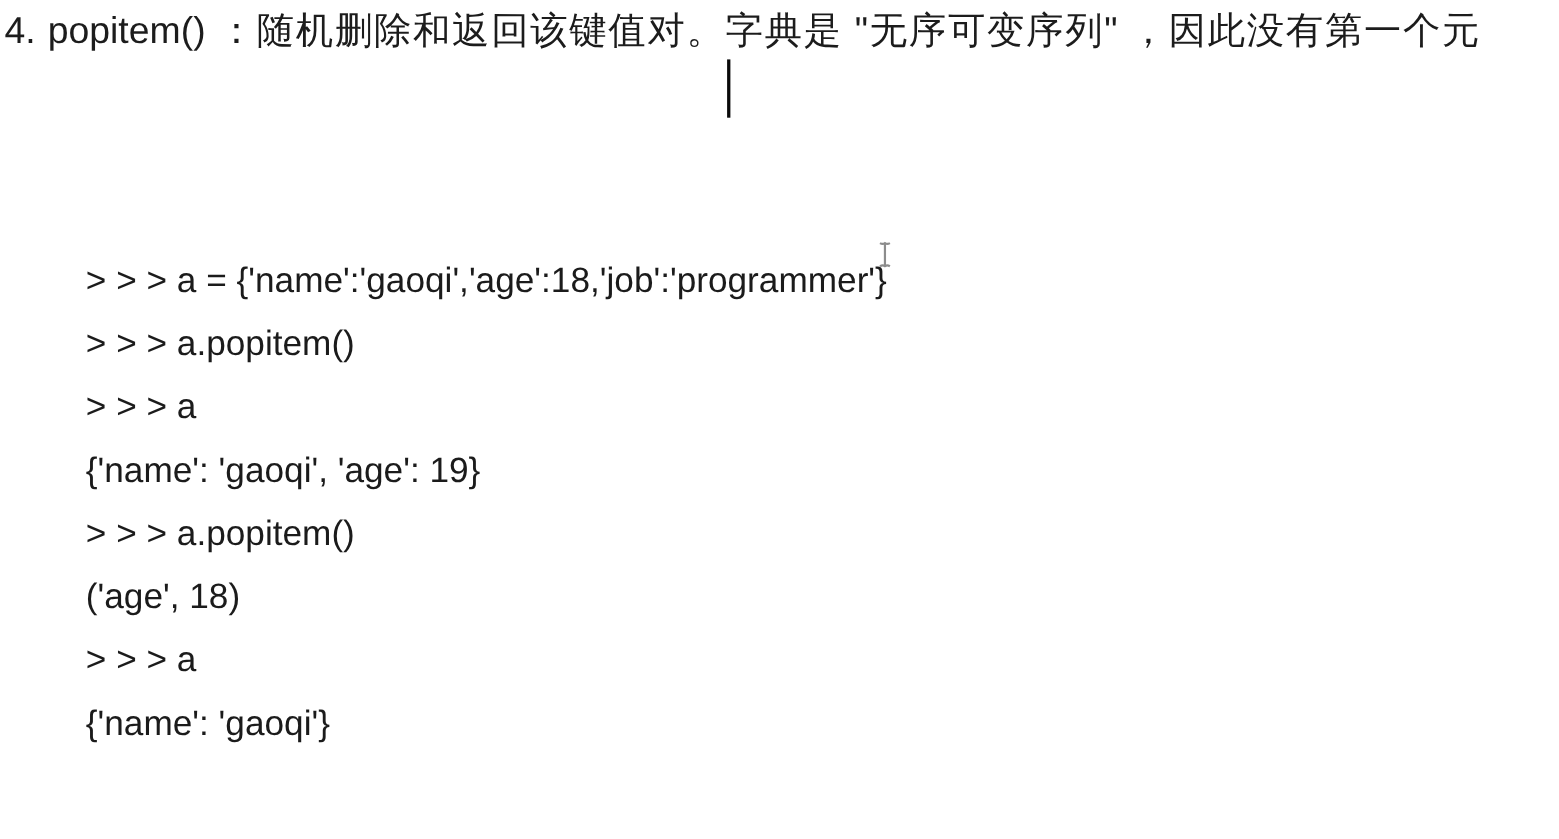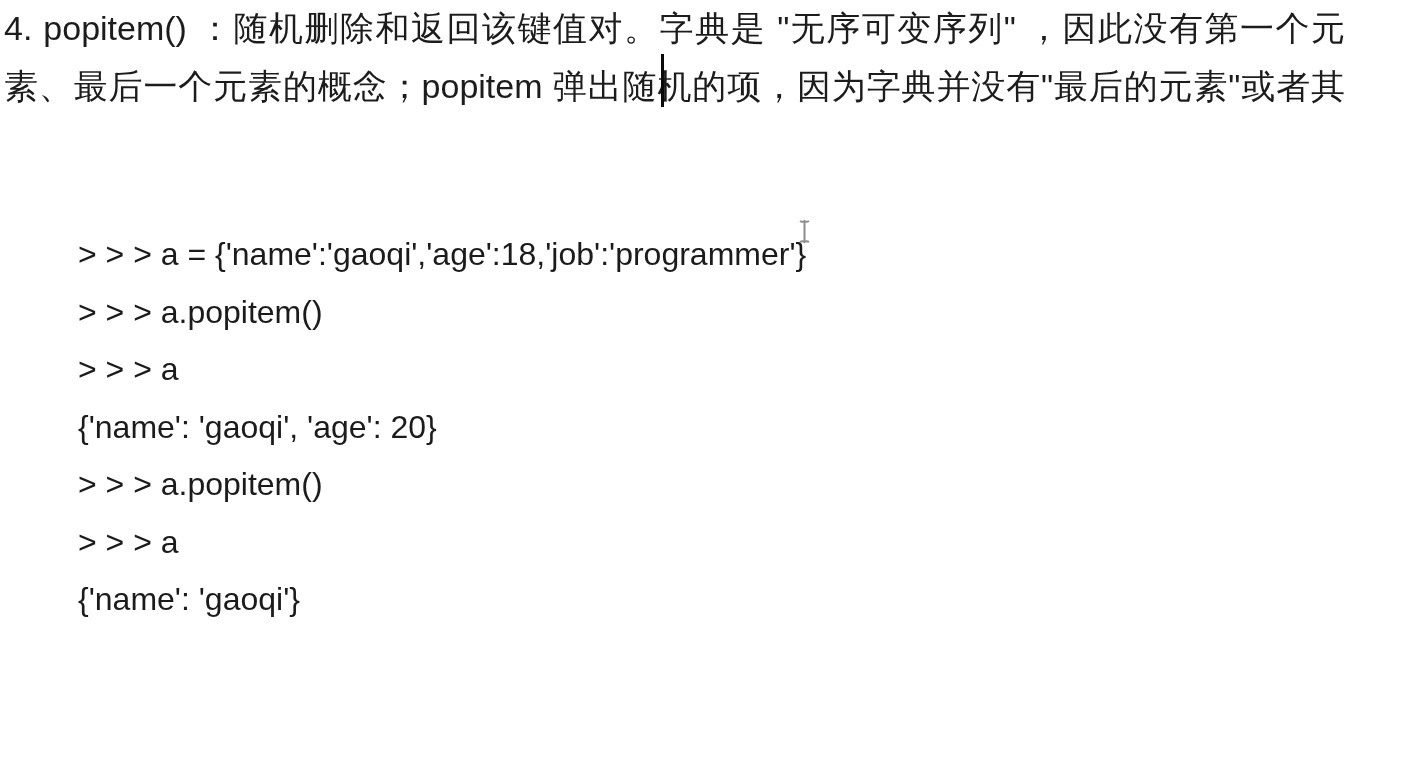--- a/index.html
+++ b/index.html
@@ -52,29 +52,29 @@
     height: 25px;
   }
 </style>
 </head>
 <body>
 
 <div class="page">
 
   <div class="paragraph">
     <div class="p-line justified">4. popitem() ：随机删除和返回该键值对。字典是 "无序可变序列" ，因此没有第一个元</div>
-    <div class="p-line justified">素、最后一个元素的概念；popitem 弹出随机的项，因为字典并没有"最后的元素"或者其</div>
   </div>
 
   <div class="console">
     <div class="c-line">&gt; &gt; &gt; a = {'name':'gaoqi','age':18,'job':'programmer'}</div>
     <div class="c-line">&gt; &gt; &gt; a.popitem()</div>
     <div class="c-line">&gt; &gt; &gt; a</div>
-    <div class="c-line">{'name': 'gaoqi', 'age': 20}</div>
+    <div class="c-line">{'name': 'gaoqi', 'age': 19}</div>
     <div class="c-line">&gt; &gt; &gt; a.popitem()</div>
+    <div class="c-line">('age', 18)</div>
     <div class="c-line">&gt; &gt; &gt; a</div>
     <div class="c-line">{'name': 'gaoqi'}</div>
   </div>
 
   <div class="caret"></div>
 
   <div class="ibeam">
     <svg width="15" height="25" viewBox="0 0 15 25">
       <path d="M3 2 Q5.5 3.5 7.5 2 Q9.5 3.5 12 2" fill="none" stroke="#8c8c8c" stroke-width="2"></path>
       <line x1="7.5" y1="2.5" x2="7.5" y2="22.5" stroke="#8c8c8c" stroke-width="2"></line>

